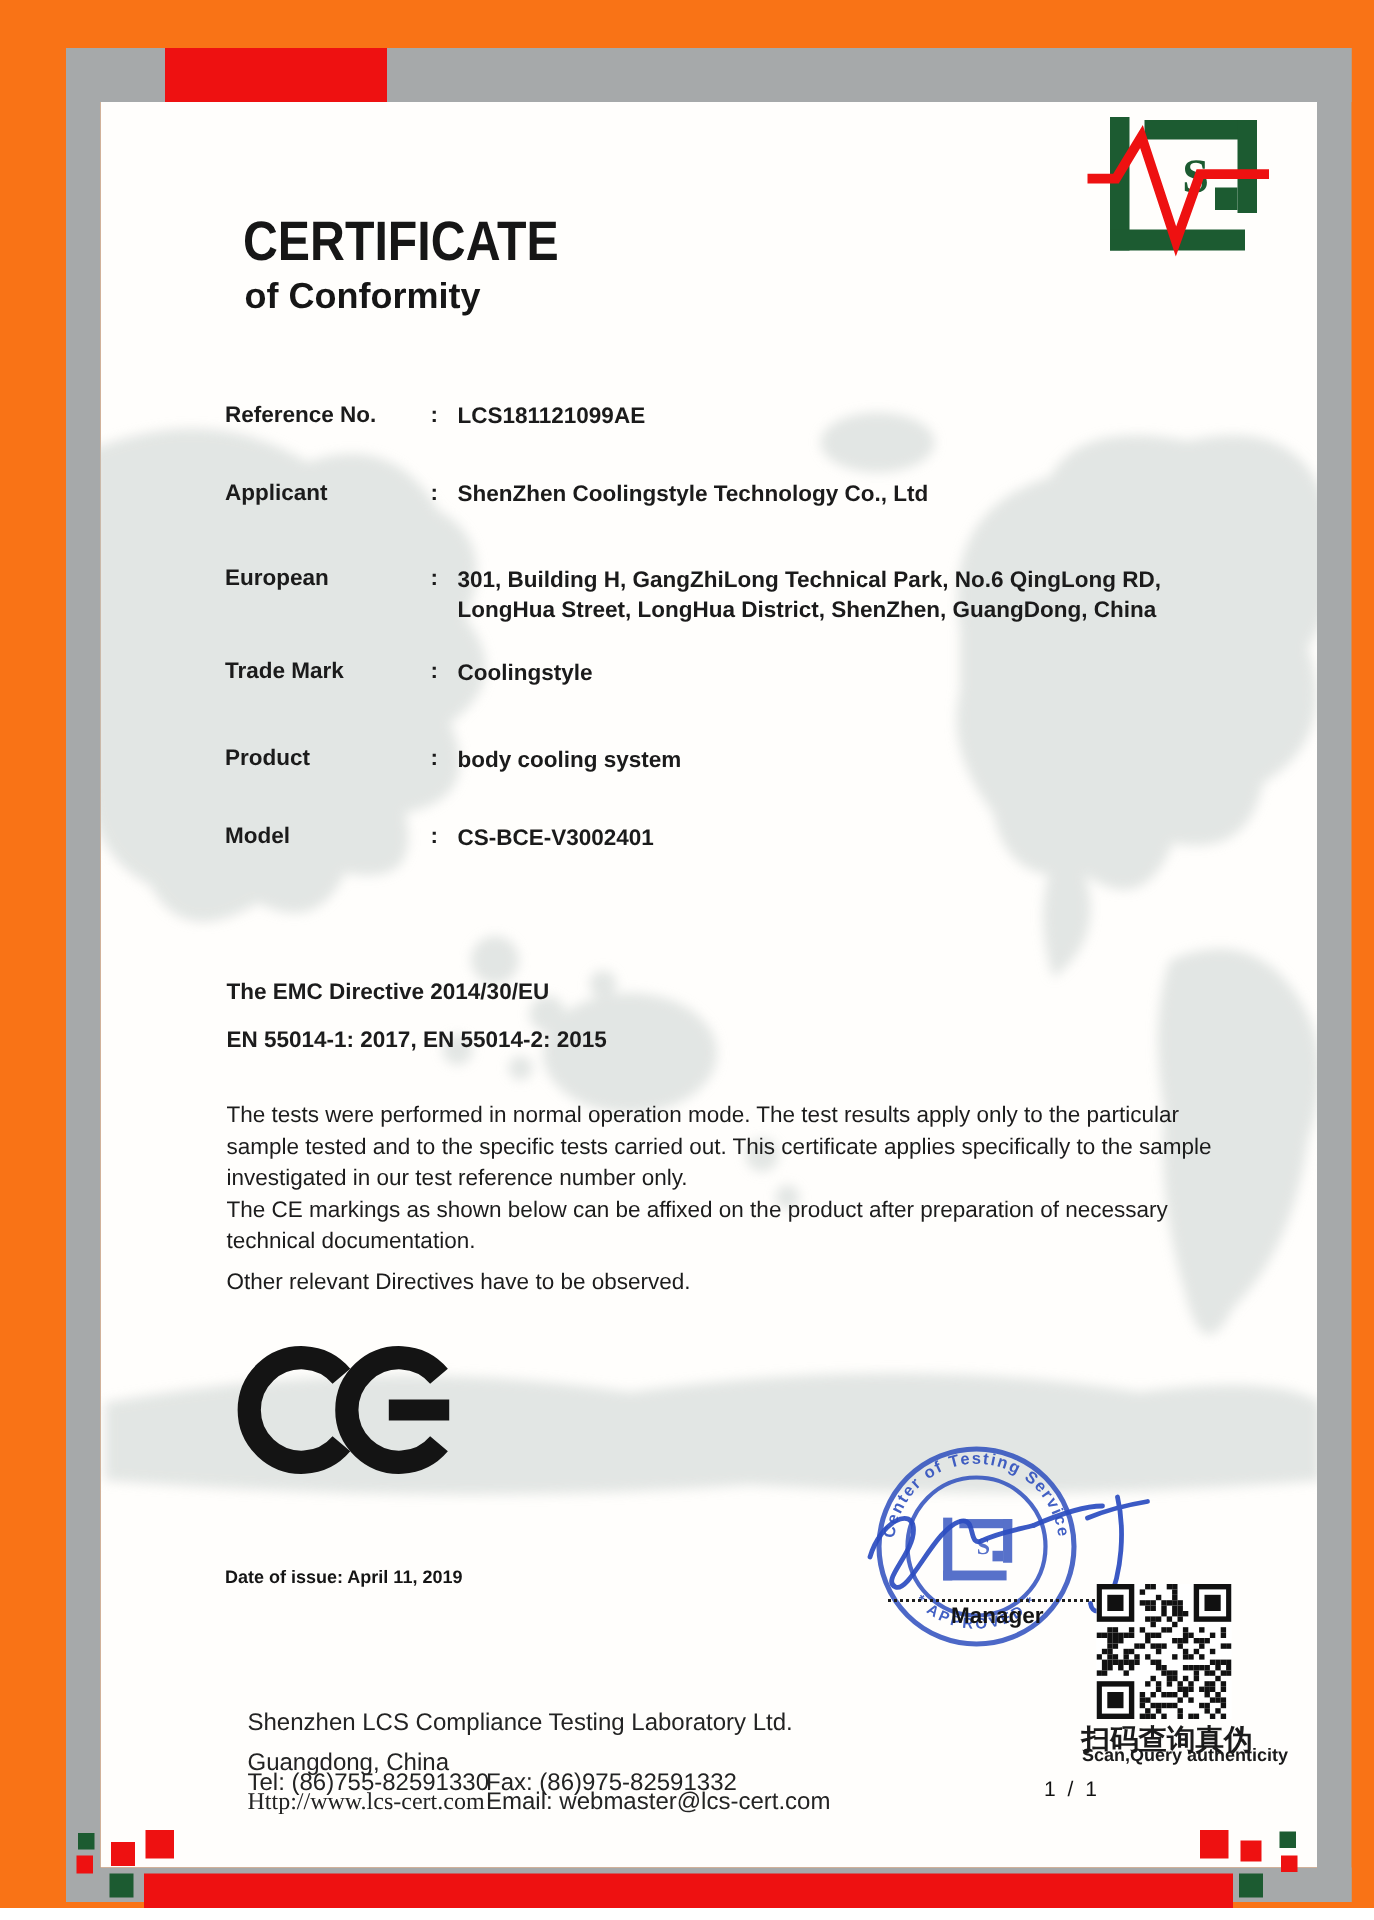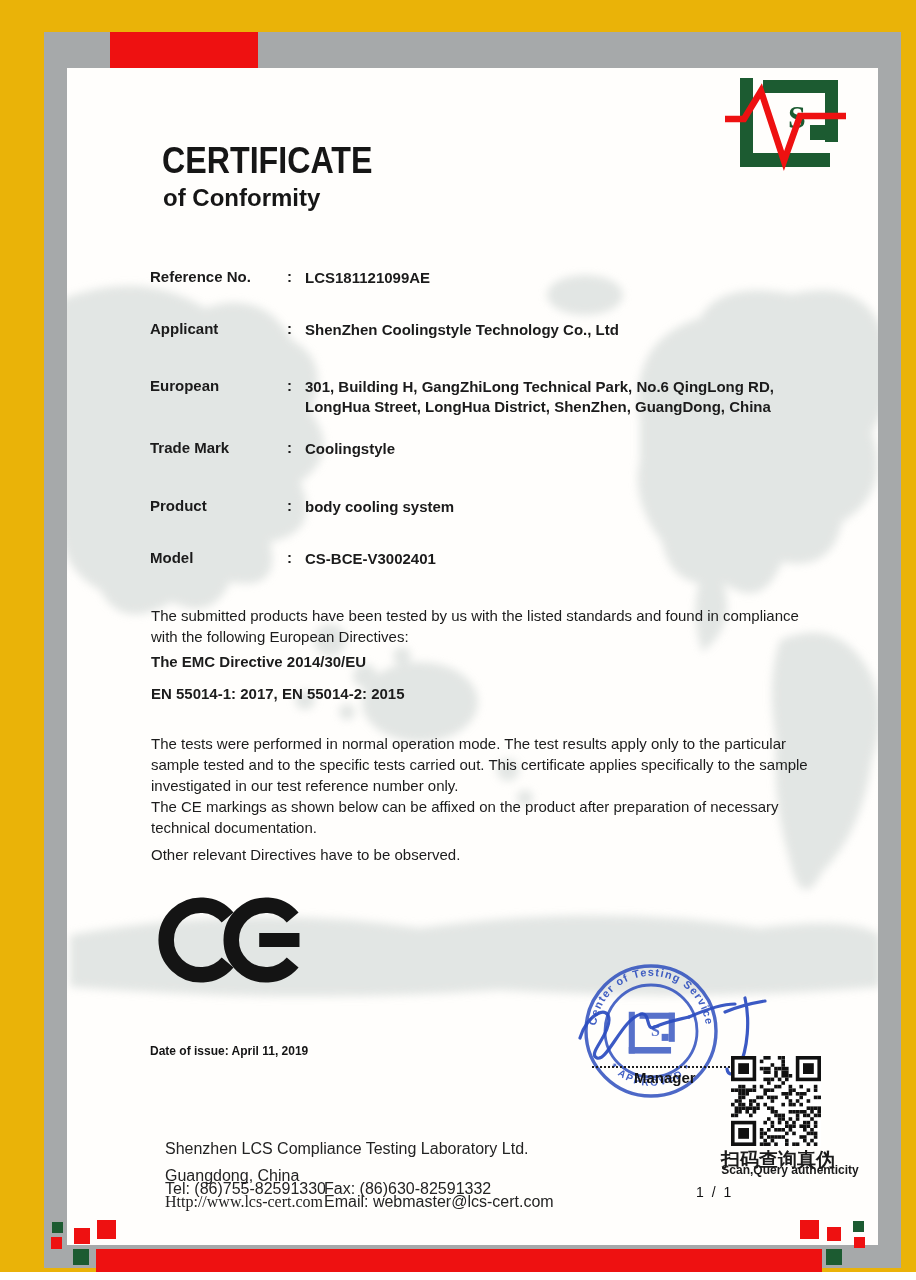--- a/index.html
+++ b/index.html
@@ -1,16 +1,16 @@
 <!DOCTYPE html>
 <html><head>
 <meta charset="utf-8">
 <style>
   html,body{margin:0;padding:0;background:#ffffff;}
-  .page{position:relative;width:916px;height:1272px;background:#eab308;overflow:hidden;
+  .page{position:relative;width:916px;height:1272px;background:#f97316;overflow:hidden;
         font-family:"Liberation Sans", sans-serif;color:#1a1a1a;}
   
   .inner{position:absolute;left:67px;top:68px;width:811px;height:1177px;background:#fffefc;z-index:1;overflow:hidden;}
   .frame{position:absolute;background:#a6a9aa;z-index:2;}
   .f-top{left:44px;top:32px;width:857px;height:36px;}
   .f-left{left:44px;top:32px;width:23px;height:1236px;}
   .f-right{left:878px;top:32px;width:23px;height:1236px;}
   .f-bottom{left:44px;top:1245px;width:857px;height:23px;}
   .accent-red-top{position:absolute;left:110px;top:32px;width:148px;height:36px;background:#ee1111;z-index:3;}
   .bottom-red-bar{position:absolute;left:96px;top:1249px;width:726px;height:23px;background:#ee1111;z-index:4;}
@@ -137,21 +137,20 @@
       <span class="flabel">Product</span>
       <span class="fcolon">:</span>
       <span class="fvalue">body cooling system</span>
     </div>
     <div class="abs frow r5">
       <span class="flabel">Model</span>
       <span class="fcolon">:</span>
       <span class="fvalue">CS-BCE-V3002401</span>
     </div>
 
-    <div class="abs para p-intro">The submitted products have been tested by us with the listed standards and found in compliance with the following European Directives:</div>
     <div class="abs para p-dir">The EMC Directive 2014/30/EU</div>
     <div class="abs para p-std">EN 55014-1: 2017, EN 55014-2: 2015</div>
     <div class="abs para p-tests">The tests were performed in normal operation mode. The test results apply only to the particular sample tested and to the specific tests carried out. This certificate applies specifically to the sample investigated in our test reference number only.</div>
     <div class="abs para p-ce">The CE markings as shown below can be affixed on the product after preparation of necessary technical documentation.</div>
     <div class="abs para p-other">Other relevant Directives have to be observed.</div>
 
     <svg class="abs" style="left:150px;top:884px;" width="158" height="112" viewBox="0 0 204 115">
       <g stroke="#141414" stroke-width="20" fill="none" stroke-linecap="butt">
         <path d="M100.2,28.4 A45,45 0 1 0 100.2,86.6"></path>
         <path d="M184.2,28.4 A45,45 0 1 0 184.2,86.6"></path>
@@ -404,18 +403,18 @@
         </svg>
     </div>
     <div class="abs cap-cn">扫码查询真伪</div>
     <div class="abs cap-en">Scan,Query authenticity</div>
 
     <div class="abs pagenum">1 / 1</div>
 
     <div class="abs foot ft0">Shenzhen LCS Compliance Testing Laboratory Ltd.</div>
     <div class="abs foot ft2">Guangdong, China</div>
     <div class="abs foot ft3">Tel: (86)755-82591330</div>
-    <div class="abs foot ft4">Fax: (86)630-82591332</div>
+    <div class="abs foot ft4">Fax: (86)975-82591332</div>
     <div class="abs foot ft5">Http://www.lcs-cert.com</div>
     <div class="abs foot ft6">Email: webmaster@lcs-cert.com</div>
 
   </div>
 </div>
 
 </body></html>

